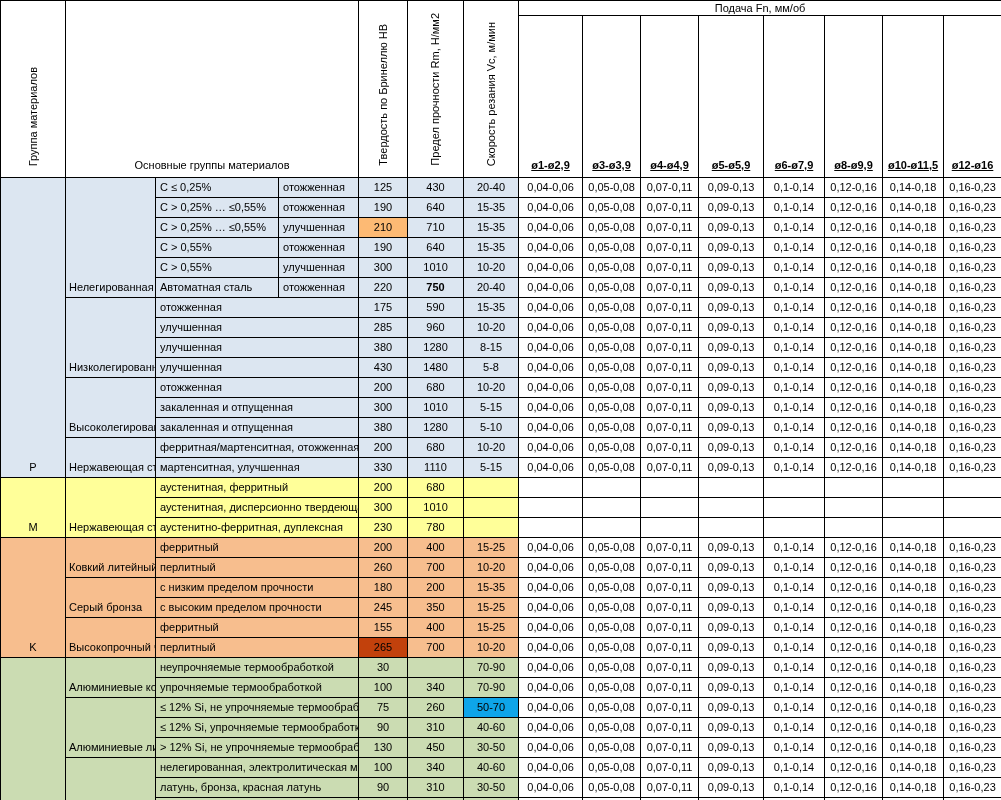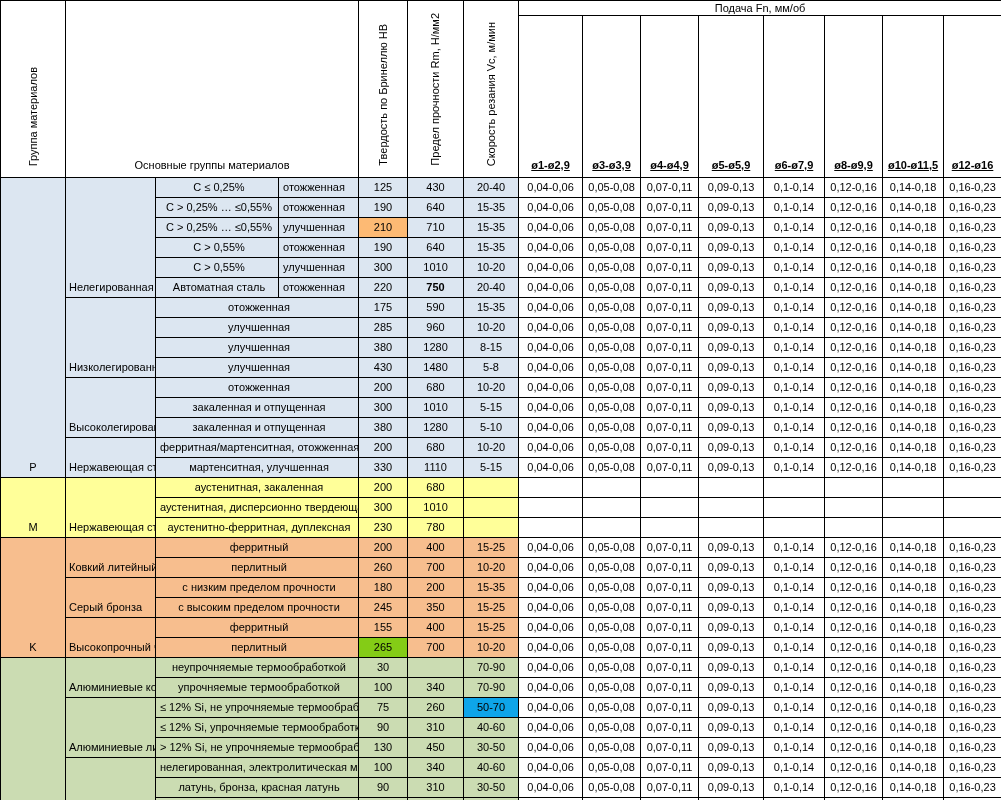--- a/index.html
+++ b/index.html
@@ -10,21 +10,21 @@
   
   tr.hrow1 td.feed-title-cell{height:14px;line-height:13px;text-align:center;vertical-align:middle;background:#fff;}
   td.rot-cell{vertical-align:bottom;text-align:center;padding-bottom:6px;background:#fff;height:auto;}
   .vtext{writing-mode:vertical-rl;transform:rotate(180deg);display:inline-block;white-space:nowrap;line-height:13px;}
   td.main-groups-cell{vertical-align:bottom;text-align:center;padding-bottom:3px;background:#fff;}
   tr.hrow2 td{height:158px;text-decoration:underline;}
   td.dia-cell{vertical-align:bottom;text-align:center;font-weight:bold;padding-bottom:3px;background:#fff;}
   
   td.code-cell{vertical-align:bottom;text-align:center;padding-bottom:1px;}
   td.gname-cell{vertical-align:bottom;text-align:left;padding-left:3px;padding-bottom:1px;}
-  td.mat-cell{text-align:center;padding-left:4px;}
+  td.mat-cell{text-align:left;padding-left:4px;}
   td.treat-cell{text-align:left;padding-left:4px;}
   td.num-cell{text-align:center;}
   td.feed-cell{text-align:center;background:#ffffff;}
 </style>
 </head>
 <body>
 
 <div id="sheet">
   <table>
     <colgroup>
@@ -290,21 +290,21 @@
           <td class="feed-cell">0,07-0,11</td>
           <td class="feed-cell">0,09-0,13</td>
           <td class="feed-cell">0,1-0,14</td>
           <td class="feed-cell">0,12-0,16</td>
           <td class="feed-cell">0,14-0,18</td>
           <td class="feed-cell">0,16-0,23</td>
         </tr>
         <tr>
           <td class="code-cell" rowspan="3" style="background-color: rgb(255, 255, 153);">M</td>
           <td class="gname-cell" rowspan="3" style="background-color: rgb(255, 255, 153);">Нержавеющая сталь</td>
-          <td class="mat-cell" colspan="2" style="background-color: rgb(255, 255, 153);">аустенитная, закаленная</td>
+          <td class="mat-cell" colspan="2" style="background-color: rgb(255, 255, 153);">аустенитная, ферритный</td>
           <td class="num-cell" style="background-color: rgb(255, 255, 153);">200</td>
           <td class="num-cell" style="background-color: rgb(255, 255, 153);">680</td>
           <td class="num-cell" style="background-color: rgb(255, 255, 153);"></td>
           <td class="feed-cell"></td>
           <td class="feed-cell"></td>
           <td class="feed-cell"></td>
           <td class="feed-cell"></td>
           <td class="feed-cell"></td>
           <td class="feed-cell"></td>
           <td class="feed-cell"></td>
@@ -407,21 +407,21 @@
           <td class="feed-cell">0,05-0,08</td>
           <td class="feed-cell">0,07-0,11</td>
           <td class="feed-cell">0,09-0,13</td>
           <td class="feed-cell">0,1-0,14</td>
           <td class="feed-cell">0,12-0,16</td>
           <td class="feed-cell">0,14-0,18</td>
           <td class="feed-cell">0,16-0,23</td>
         </tr>
         <tr>
           <td class="mat-cell" colspan="2" style="background-color: rgb(247, 190, 142);">перлитный</td>
-          <td class="num-cell" style="background-color: #84cc16;">265</td>
+          <td class="num-cell" style="background-color: #c2410c;">265</td>
           <td class="num-cell" style="background-color: rgb(247, 190, 142);">700</td>
           <td class="num-cell" style="background-color: rgb(247, 190, 142);">10-20</td>
           <td class="feed-cell">0,04-0,06</td>
           <td class="feed-cell">0,05-0,08</td>
           <td class="feed-cell">0,07-0,11</td>
           <td class="feed-cell">0,09-0,13</td>
           <td class="feed-cell">0,1-0,14</td>
           <td class="feed-cell">0,12-0,16</td>
           <td class="feed-cell">0,14-0,18</td>
           <td class="feed-cell">0,16-0,23</td>

